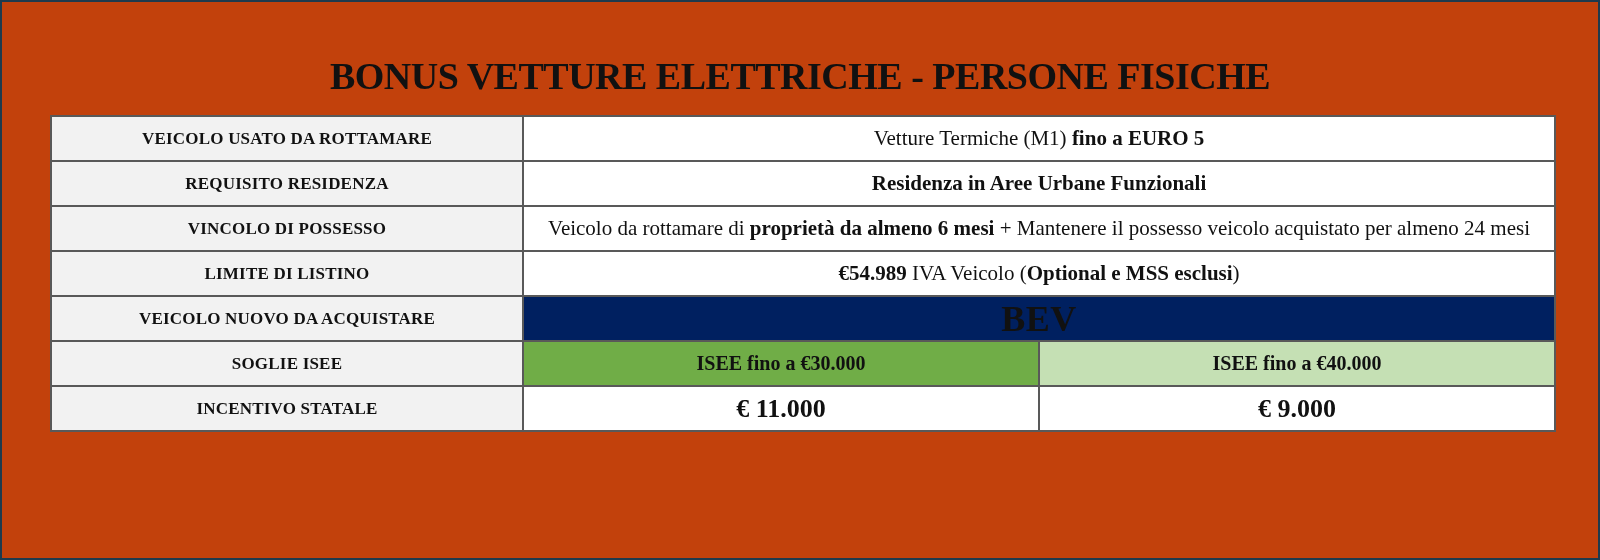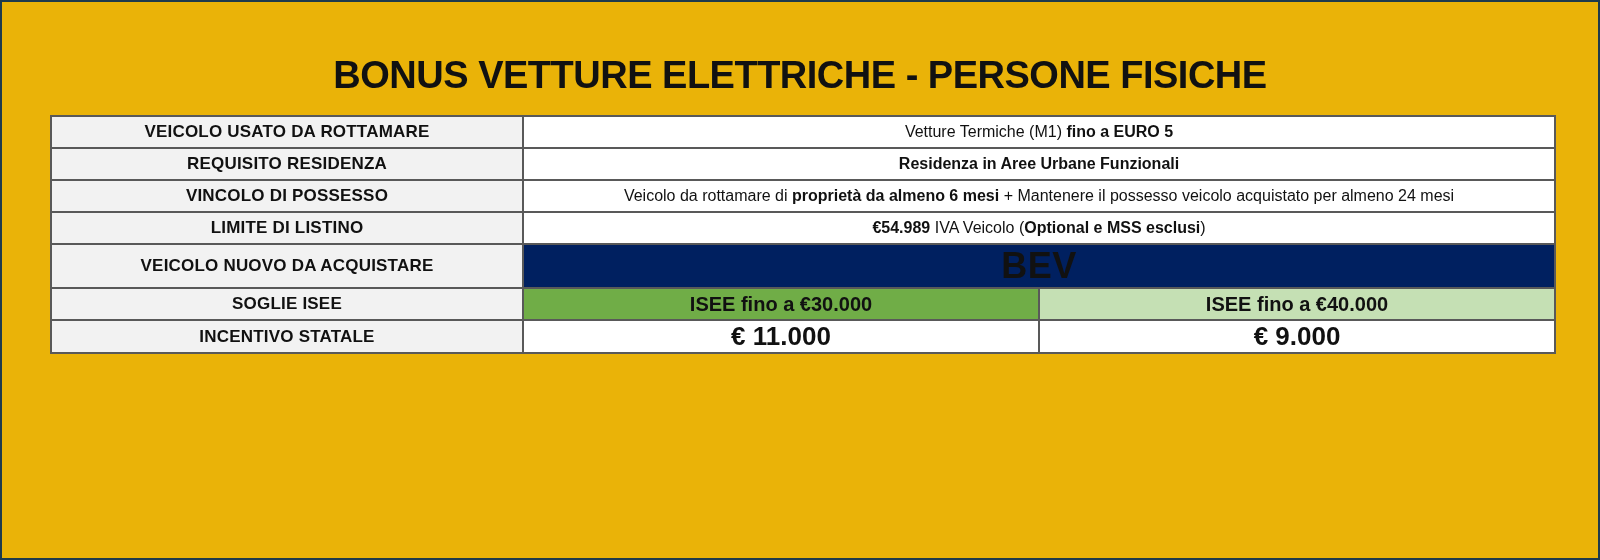--- a/index.html
+++ b/index.html
@@ -1,23 +1,23 @@
 <!DOCTYPE html>
 <html><head>
 <meta charset="utf-8">
 <style>
   * { margin: 0; padding: 0; box-sizing: border-box; }
   html, body { background: #ffffff; }
   .page {
     position: relative;
     width: 1600px;
     height: 560px;
-    background: #eab308;
+    background: #c2410c;
     border: 2px solid #1e3a4d;
-    font-family: Liberation Sans, sans-serif;
+    font-family: Liberation Serif, serif;
     overflow: hidden;
   }
   .title {
     position: absolute;
     top: 52px;
     left: 0;
     width: 100%;
     text-align: center;
     font-size: 38px;
     font-weight: bold;
@@ -27,35 +27,35 @@
   table.bonus {
     position: absolute;
     left: 48px;
     top: 113px;
     width: 1504px;
     border-collapse: collapse;
     table-layout: fixed;
   }
   table.bonus td {
     border: 2px solid #595959;
-    height: 32px;
+    height: 45px;
     text-align: center;
     vertical-align: middle;
     padding: 0 8px;
     color: #111111;
   }
   td.label-cell {
     background: #f2f2f2;
     font-weight: bold;
     font-size: 17px;
     letter-spacing: 0.2px;
   }
   td.value-cell {
     background: #ffffff;
-    font-size: 16px;
+    font-size: 21px;
   }
   td.value-cell .b { font-weight: bold; }
   td.bev-cell {
     color: #ffffff;
     font-weight: bold;
     font-size: 36px;
     letter-spacing: 0.5px;
     margin-top: 14px;
   }
   td.isee-cell {

